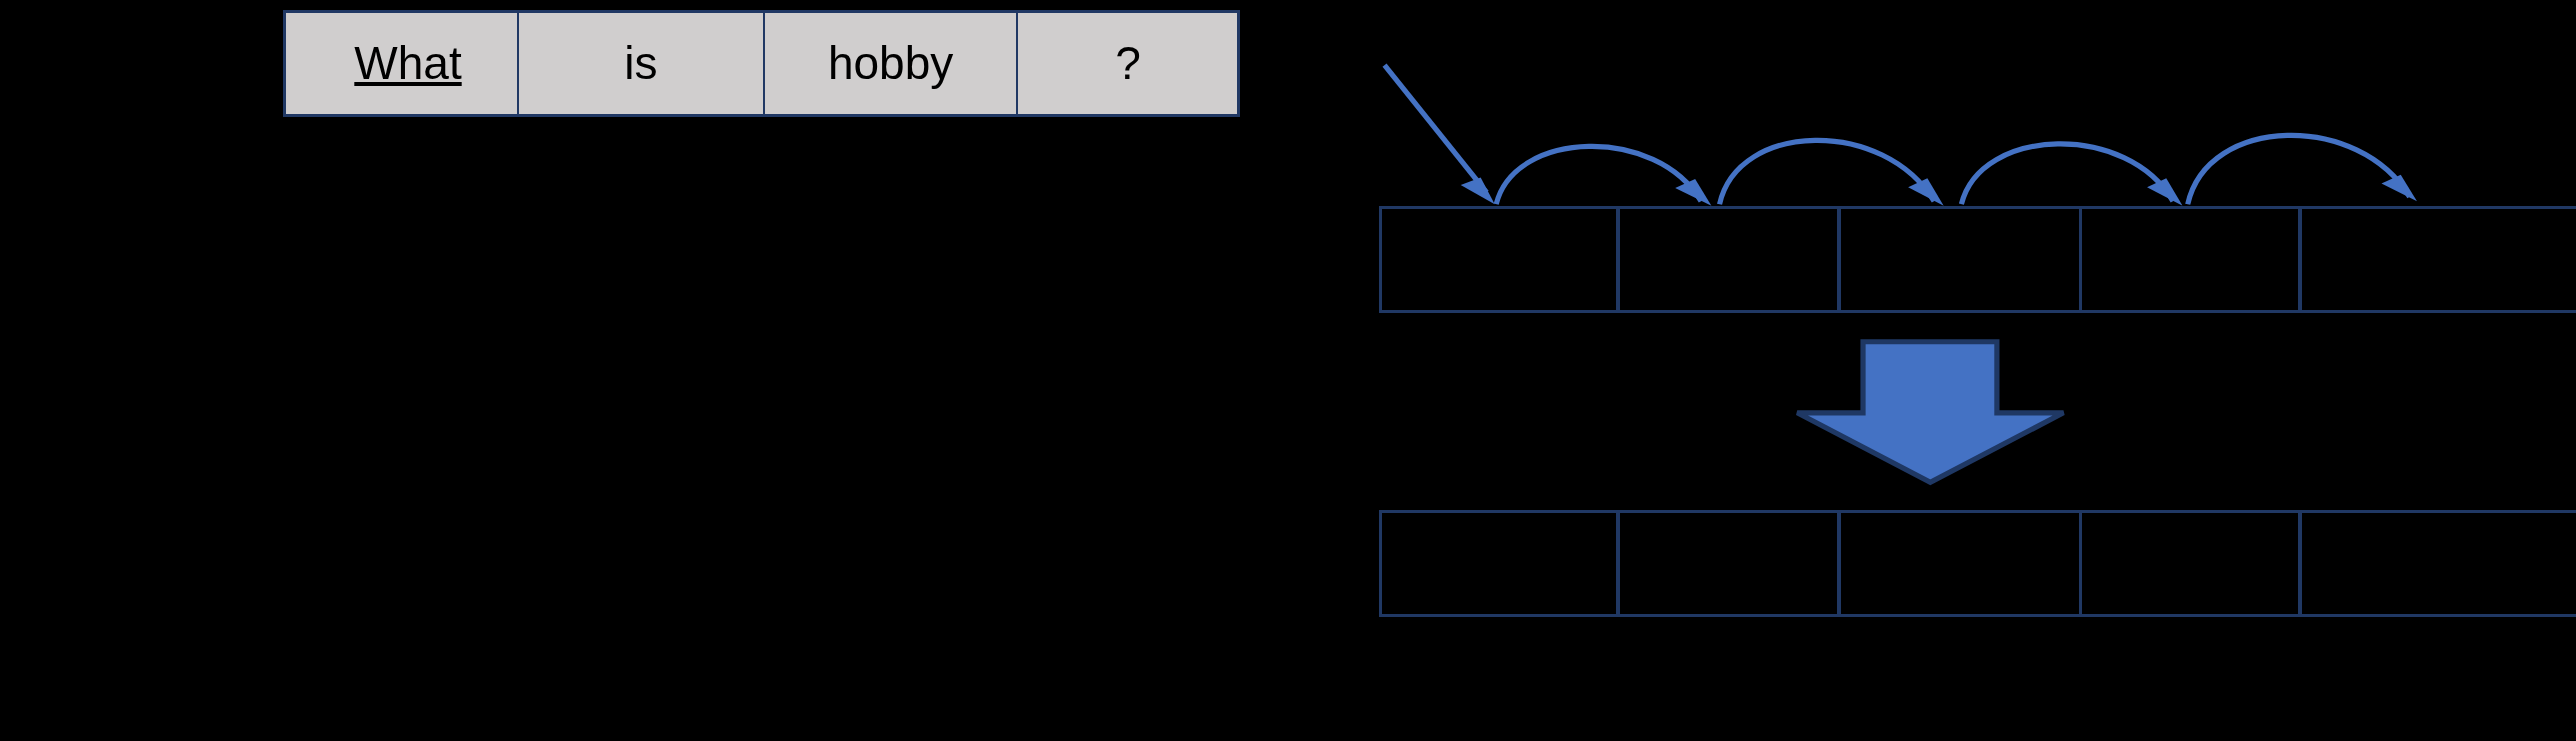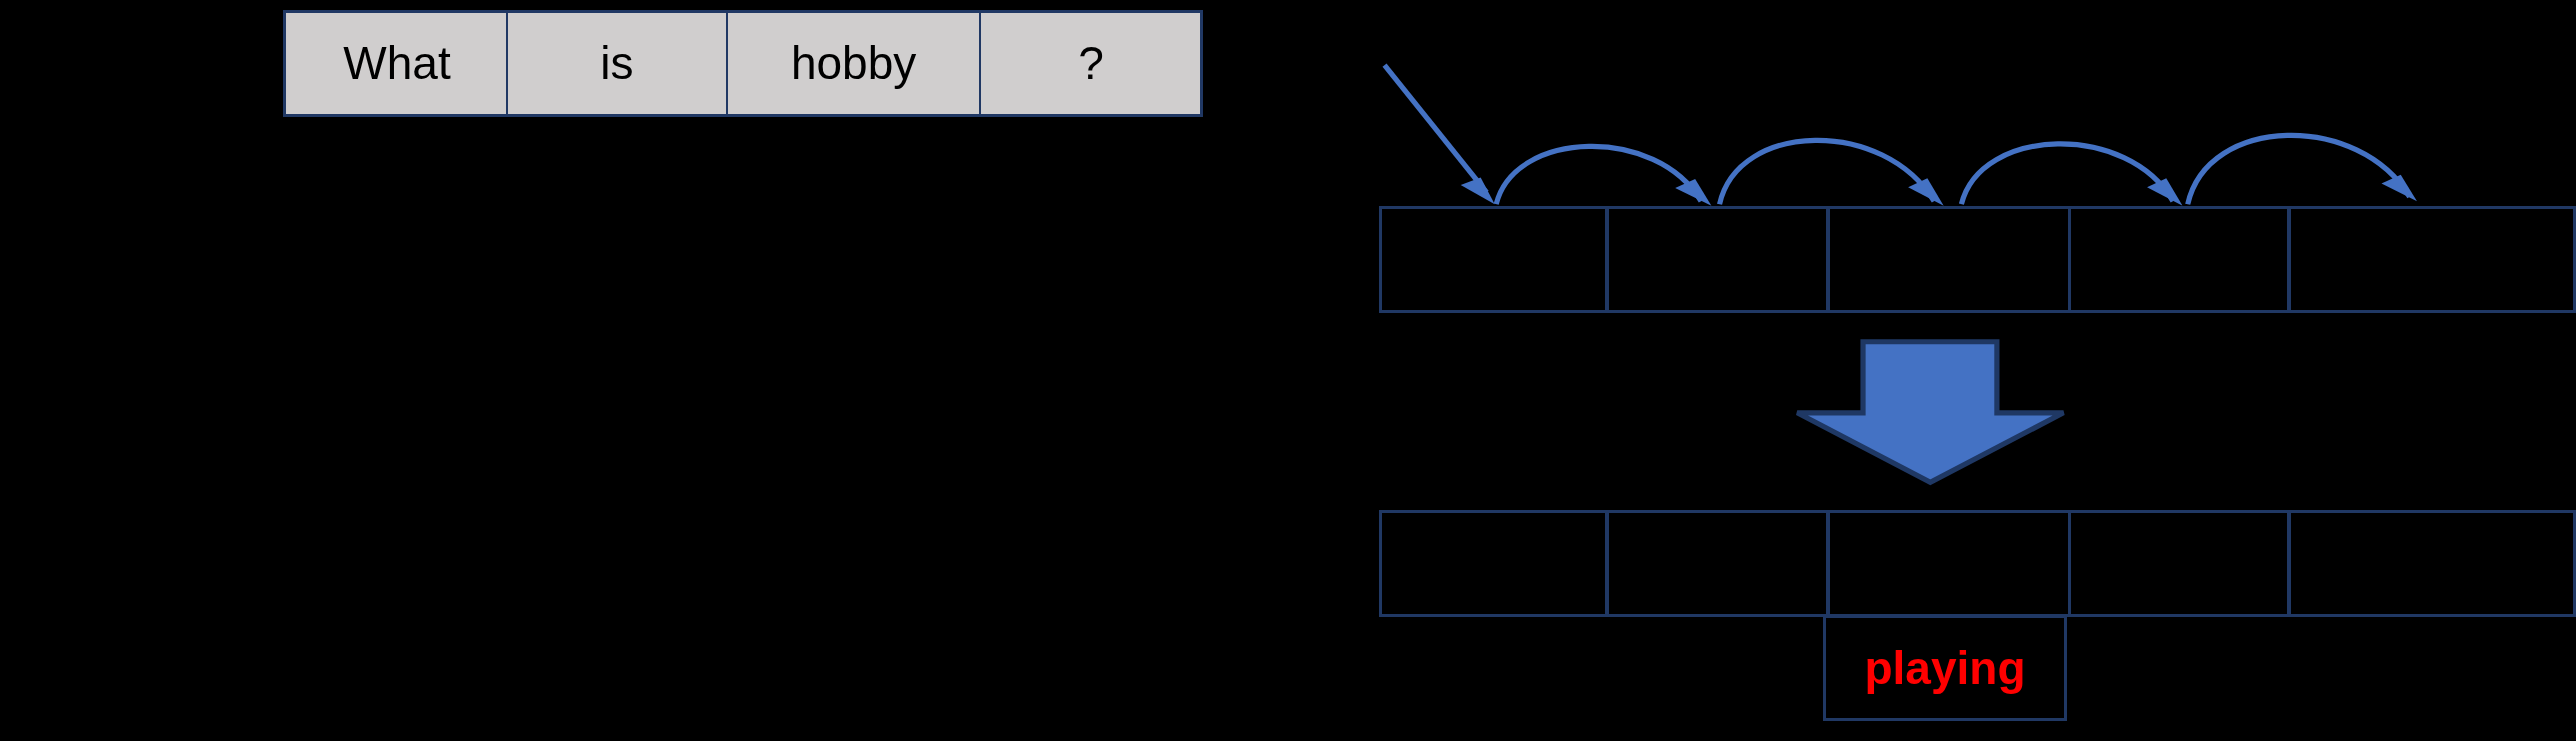--- a/index.html
+++ b/index.html
@@ -30,21 +30,21 @@
     display: flex;
     align-items: center;
     justify-content: center;
     border: 2.2px solid #203864;
     margin-left: -2.2px;
     font-size: 46px;
     line-height: 1;
     color: #000000;
     white-space: nowrap;
   }
-  .cell:first-child { margin-left: 2px; }
+  .cell:first-child { margin-left: 13px; text-decoration: underline; }
 
   
   #source-table {
     left: 283px;
     top: 9.6px;
     height: 107px;
     border: 3.7px solid #203864;
     background: #D0CECE;
   }
   #source-table .cell {
@@ -103,42 +103,41 @@
     pointer-events: none;
   }
 </style>
 </head>
 <body>
 
 <div id="stage">
 
   <div class="tbl" id="source-table">
     <div class="cell" style="width:220px">What</div>
-    <div class="cell" style="width:222px">is</div>
+    <div class="cell" style="width:248px">is</div>
     <div class="cell" style="width:256px">hobby</div>
     <div class="cell" style="width:221px">?</div>
   </div>
 
   <div class="tbl slots" id="decoder-input-table">
     <div class="cell" style="width:224px"></div>
     <div class="cell" style="width:223px"></div>
     <div class="cell" style="width:244px"></div>
     <div class="cell" style="width:222px"></div>
     <div class="cell" style="width:285px"></div>
   </div>
 
   <div class="tbl slots" id="decoder-output-table">
     <div class="cell" style="width:224px"></div>
     <div class="cell" style="width:223px"></div>
     <div class="cell" style="width:244px"></div>
     <div class="cell" style="width:222px"></div>
     <div class="cell" style="width:285px"></div>
   </div>
 
-  <div id="prediction-cell">playing</div>
 
   <svg id="arrow-layer" viewBox="0 0 3483 1003">
 
     <g>
       <path d="M 1872 88 L 2010 260" stroke="#4472C4" stroke-width="7" fill="none"></path>
       <path d="M 2021 276 L 1975 250 L 2002 240 Z" fill="#4472C4"></path>
     </g>
 
     <g>
       <path d="M 2023 276 C 2048 175 2240 170 2300 272" stroke="#4472C4" stroke-width="7" fill="none"></path>

